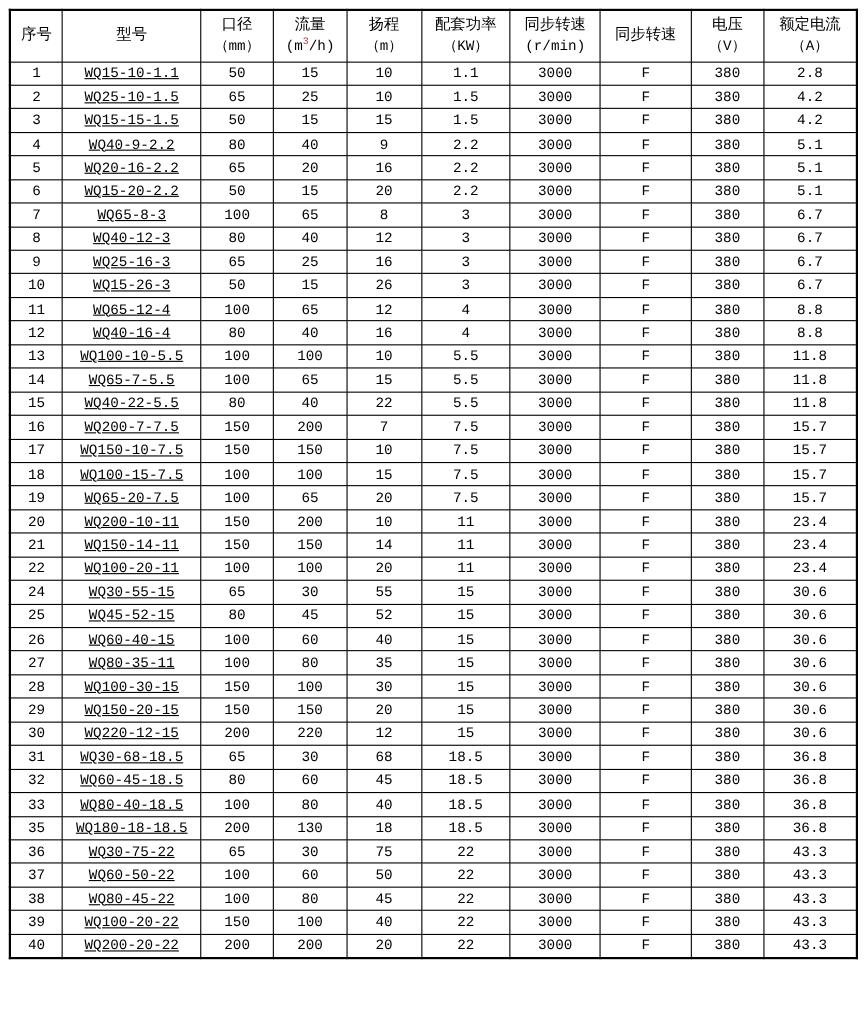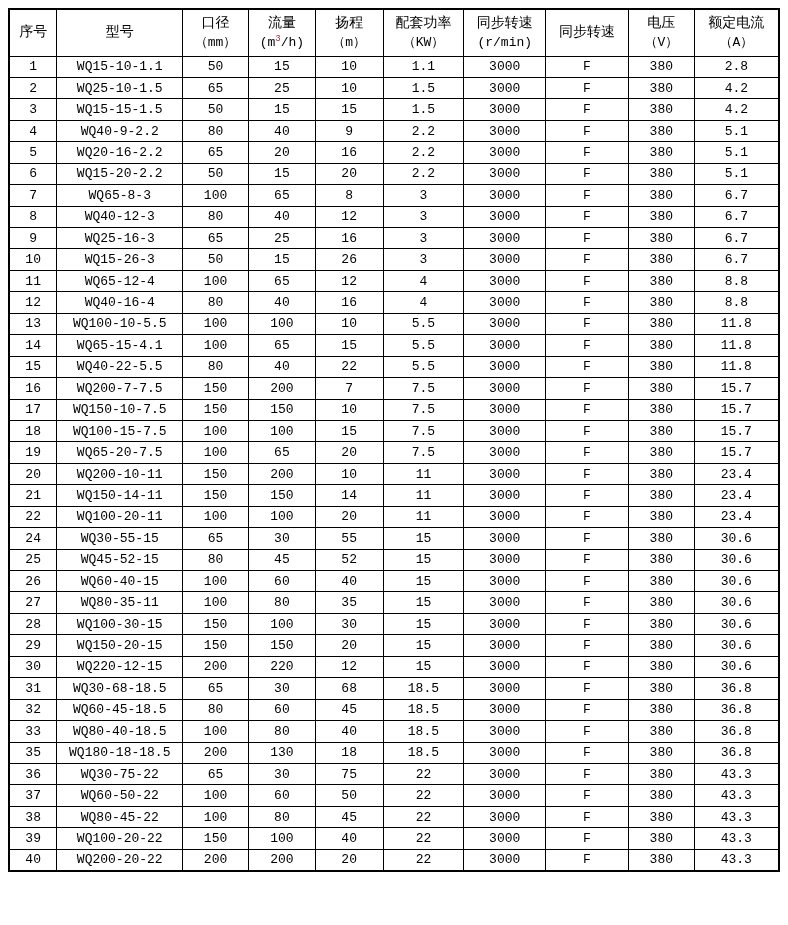--- a/index.html
+++ b/index.html
@@ -34,20 +34,21 @@
   th {
     font-weight: normal;
     font-size: 14px;
     line-height: 1.35;
   }
   th .unit { font-size: 13px; text-align: center; }
   td { font-size: 13px; }
   td.model-cell {
     text-align: left;
     padding-left: 2px;
+    text-decoration: underline;
   }
   sup.flow-sup {
     color: #993333;
     font-size: 9px;
     line-height: 0;
   }
 </style>
 </head>
 <body>
 
@@ -258,21 +259,21 @@
           <td>100</td>
           <td>10</td>
           <td>5.5</td>
           <td>3000</td>
           <td>F</td>
           <td>380</td>
           <td>11.8</td>
         </tr>
         <tr>
           <td>14</td>
-          <td class="model-cell">WQ65-15-4.1</td>
+          <td class="model-cell">WQ65-7-5.5</td>
           <td>100</td>
           <td>65</td>
           <td>15</td>
           <td>5.5</td>
           <td>3000</td>
           <td>F</td>
           <td>380</td>
           <td>11.8</td>
         </tr>
         <tr>

